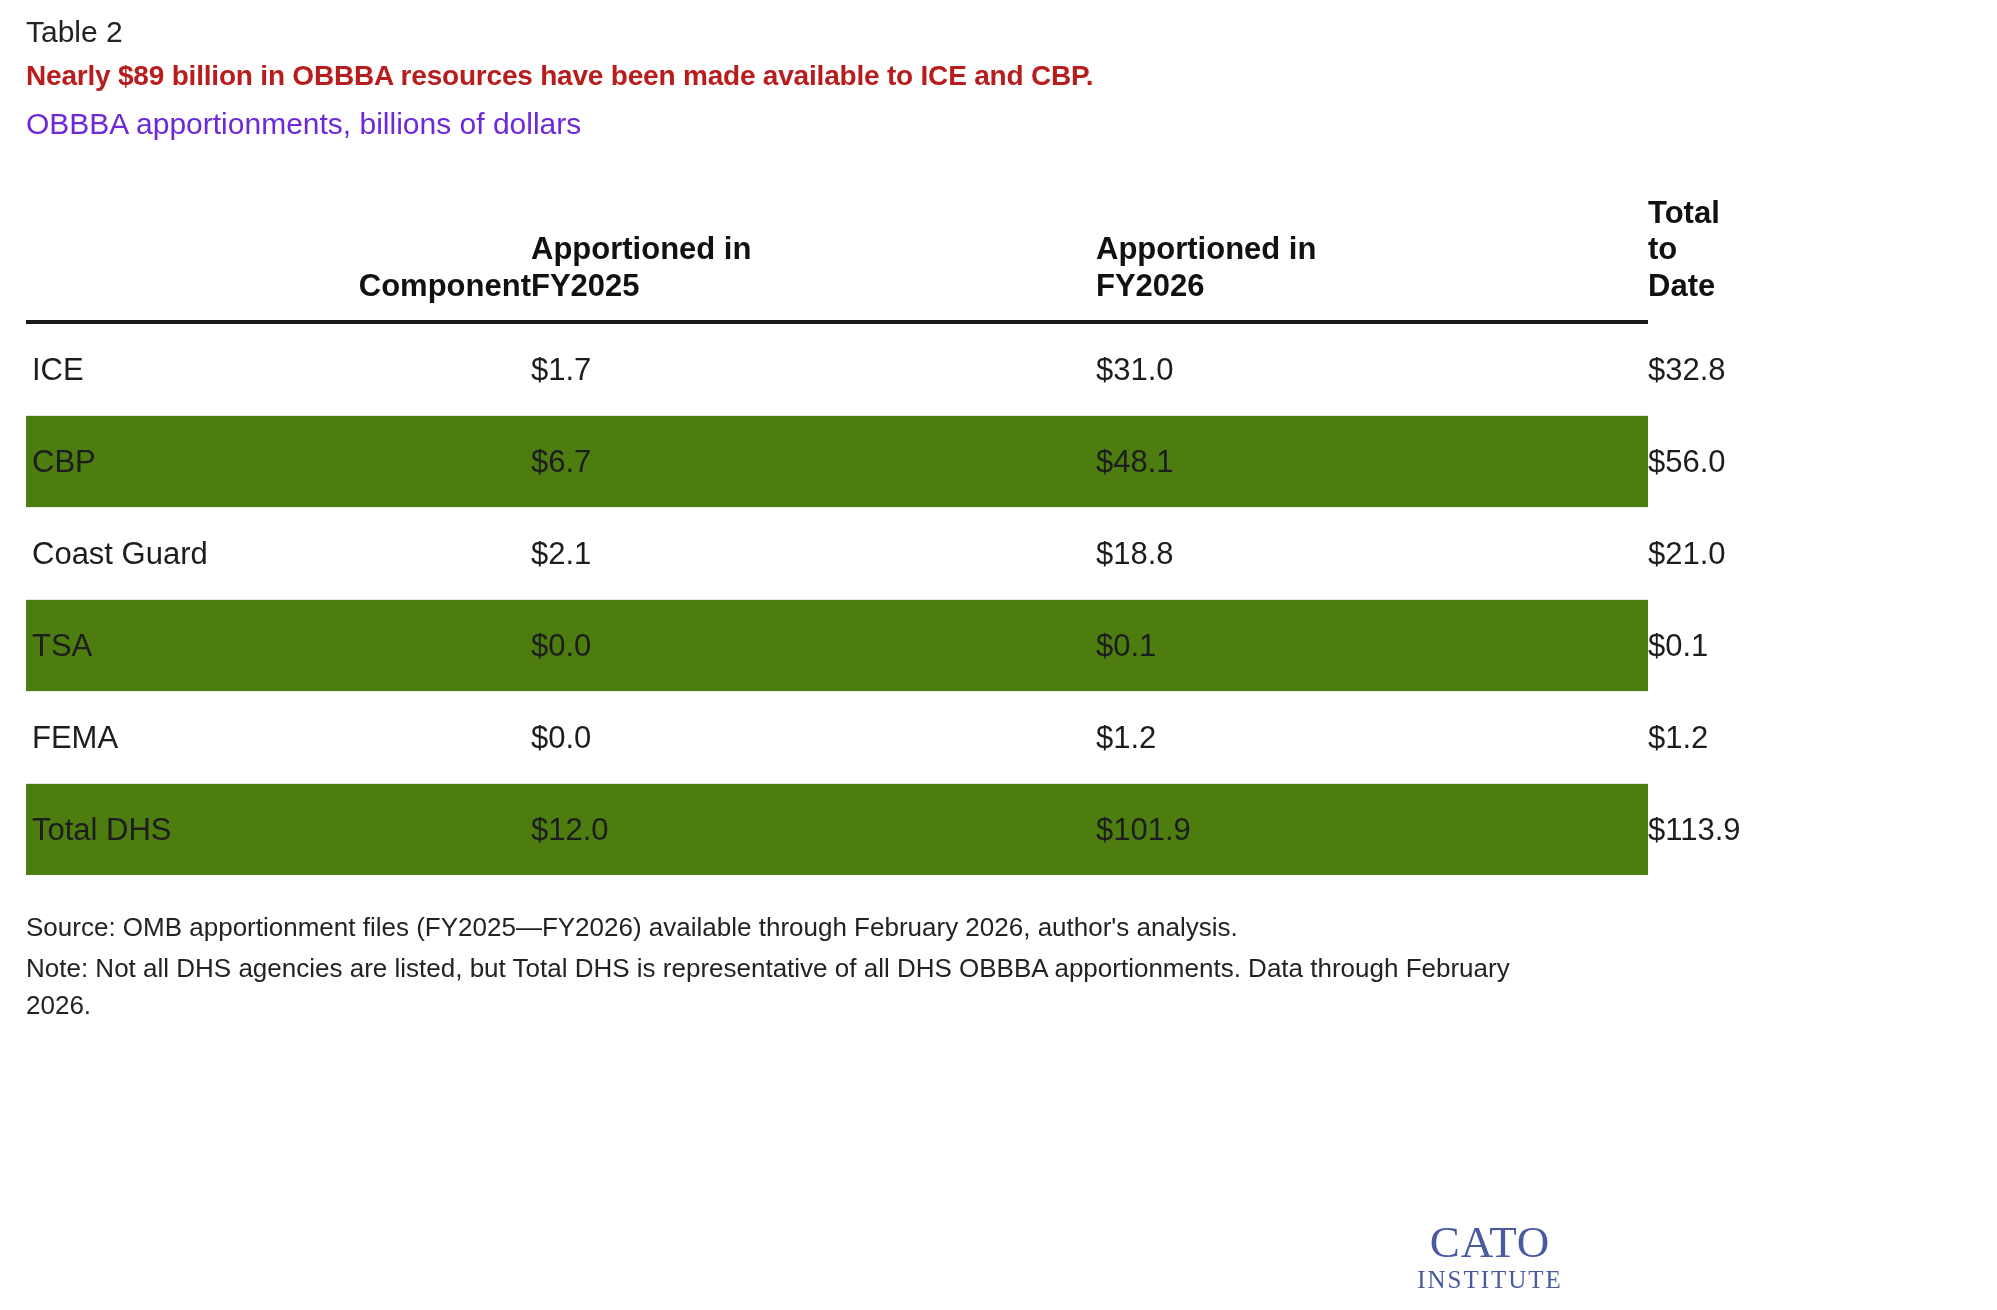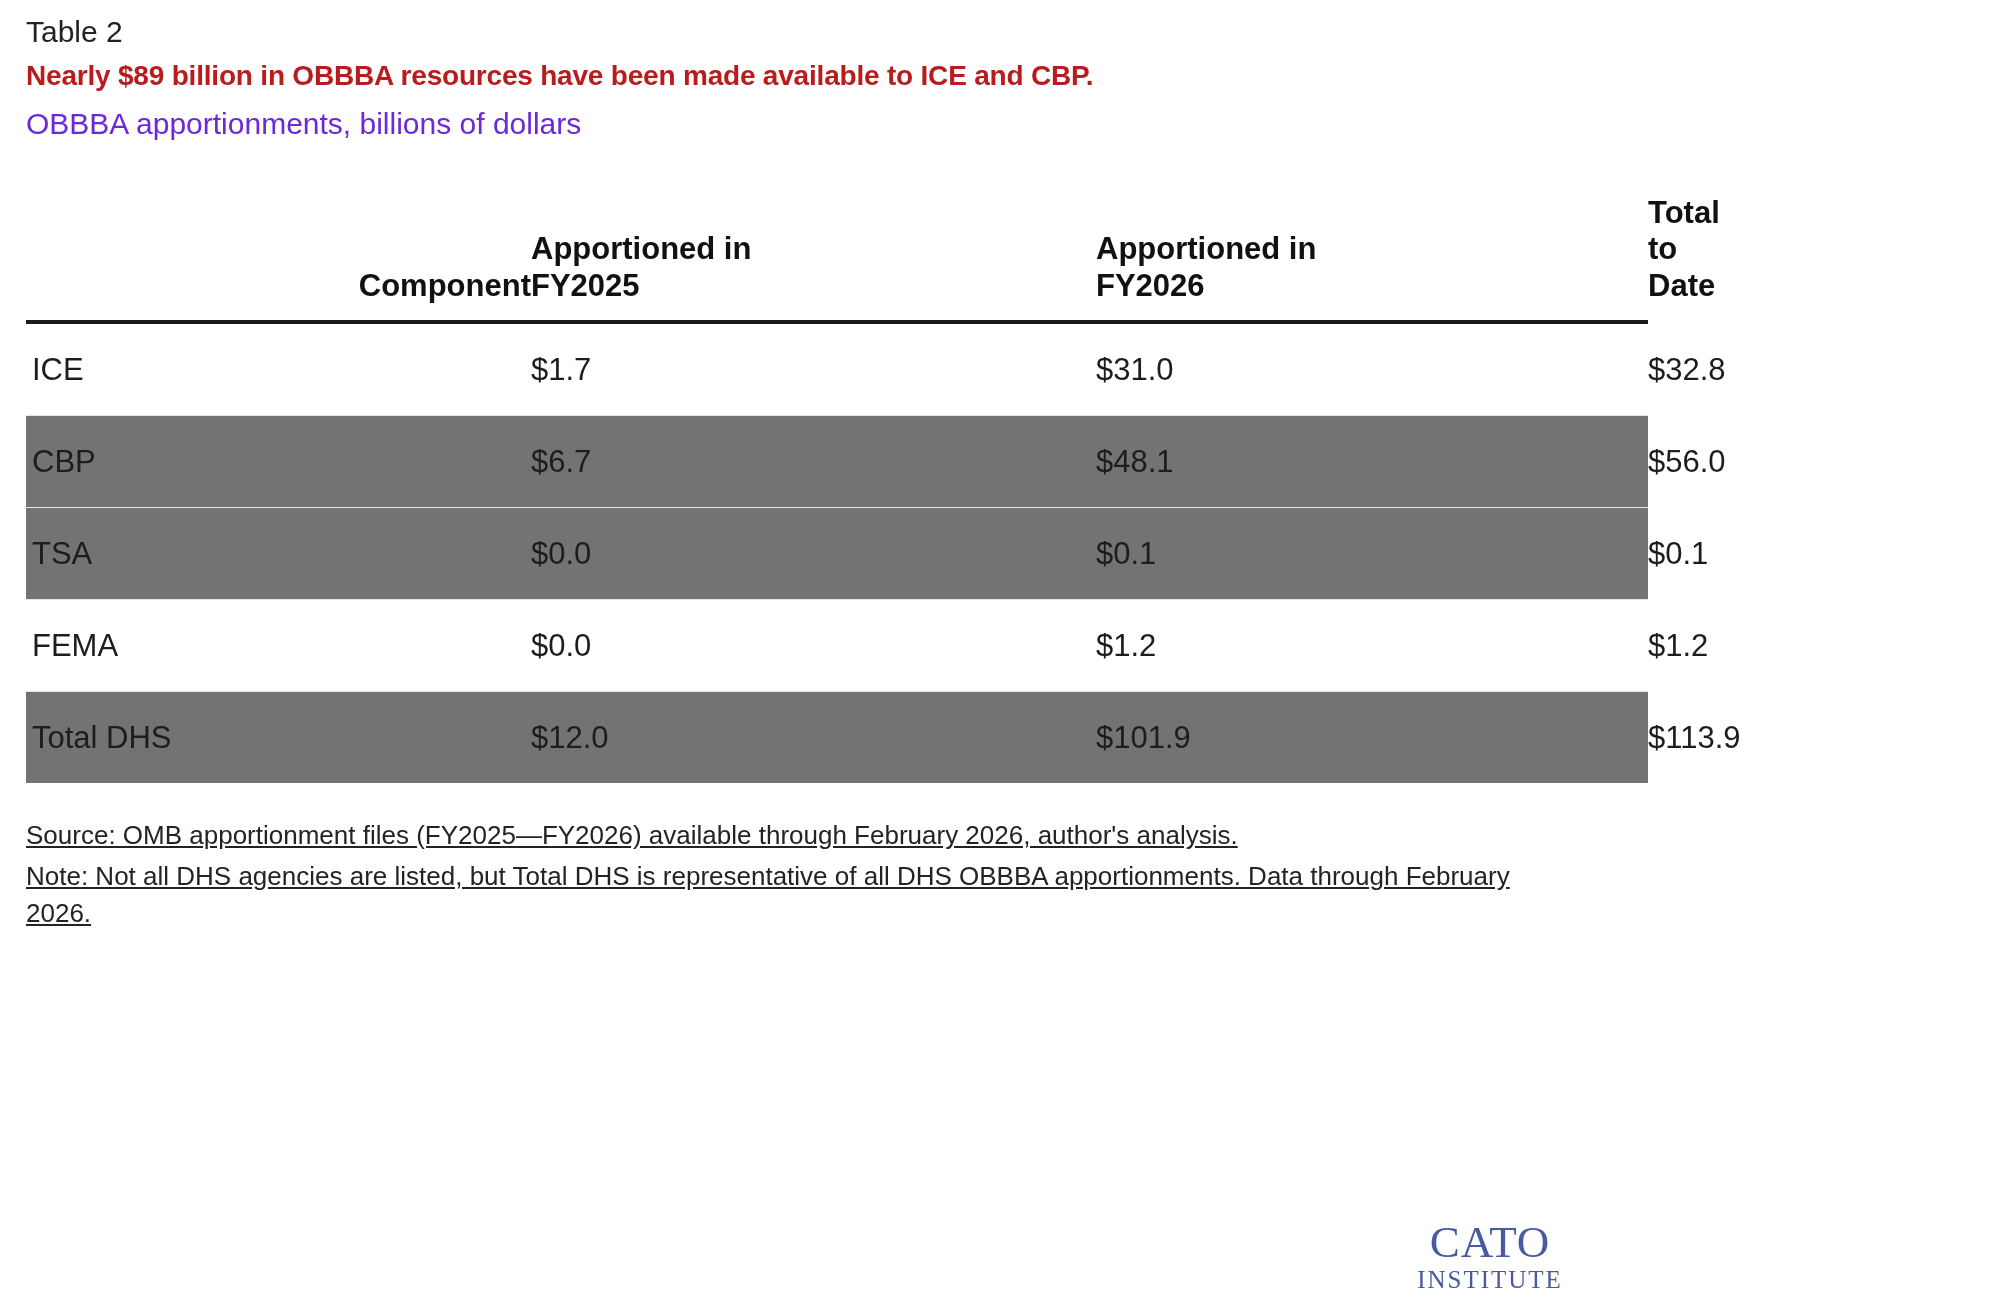--- a/index.html
+++ b/index.html
@@ -69,30 +69,29 @@
     font-size: 31px;
     font-weight: 400;
     color: #1d1d1d;
     line-height: 1.2;
     height: 91px;
     padding: 0;
     vertical-align: middle;
     border-bottom: 1px solid #e6e6e6;
   }
   table.data tbody td.first { padding-left: 6px; }
-  table.data tbody tr.alt td { background: #737373; }
+  table.data tbody tr.alt td { background: #4d7c0f; }
   table.data tbody tr:last-child td { border-bottom: none; }
 
   .notes {
     margin-top: 34px;
     font-size: 26px;
     color: #232323;
     line-height: 1.42;
     max-width: 1770px;
-    text-decoration: underline;
   }
   .notes p { margin: 0 0 4px 0; }
 
   .logo {
     position: absolute;
     right: 30px;
     bottom: 18px;
     width: 168px;
     text-align: center;
     color: #4a5aa0;
@@ -149,20 +148,26 @@
         <td>$1.7</td>
         <td>$31.0</td>
         <td>$32.8</td>
       </tr>
       <tr class="alt">
         <td class="first">CBP</td>
         <td>$6.7</td>
         <td>$48.1</td>
         <td>$56.0</td>
       </tr>
+      <tr>
+        <td class="first">Coast Guard</td>
+        <td>$2.1</td>
+        <td>$18.8</td>
+        <td>$21.0</td>
+      </tr>
       <tr class="alt">
         <td class="first">TSA</td>
         <td>$0.0</td>
         <td>$0.1</td>
         <td>$0.1</td>
       </tr>
       <tr>
         <td class="first">FEMA</td>
         <td>$0.0</td>
         <td>$1.2</td>

